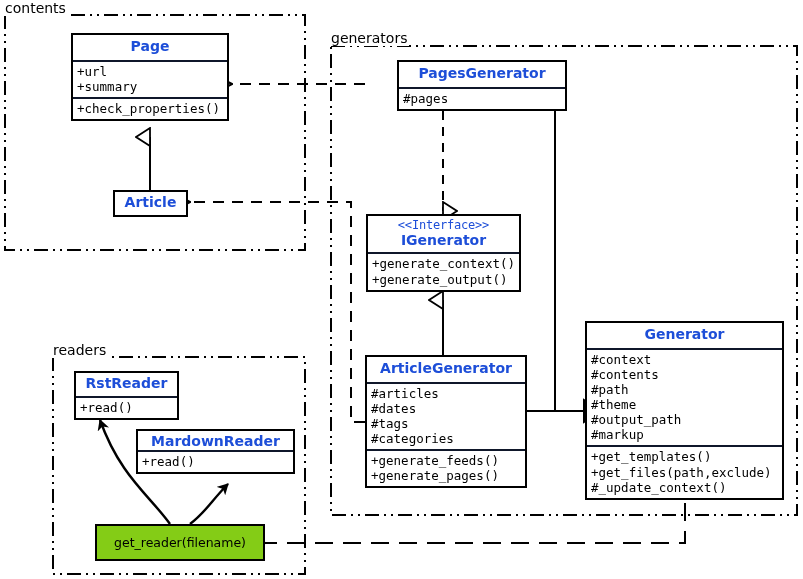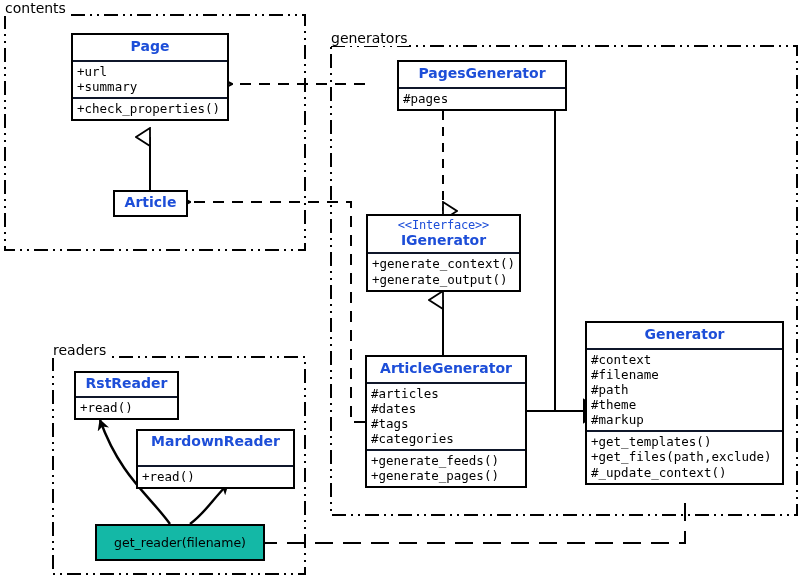--- a/index.html
+++ b/index.html
@@ -65,21 +65,21 @@
   }
   .uml-compartment .row {
     display: block;
     white-space: nowrap;
   }
   
   .plain-box {
     position: absolute;
     box-sizing: border-box;
     border: 2px solid #000000;
-    background: #14b8a6;
+    background: #84cc16;
     display: flex;
     align-items: center;
     justify-content: center;
     font-family: "DejaVu Sans", sans-serif;
     font-size: 12.5px;
     color: #000000;
     z-index: 5;
     white-space: nowrap;
   }
   
@@ -189,41 +189,42 @@
     <div class="uml-compartment">
       <span class="row">+generate_feeds()</span>
       <span class="row">+generate_pages()</span>
     </div>
   </div>
 
   <div class="uml-class" style="left:585px; top:321px; width:199px;">
     <div class="uml-title">Generator</div>
     <div class="uml-compartment">
       <span class="row">#context</span>
-      <span class="row">#filename</span>
+      <span class="row">#contents</span>
       <span class="row">#path</span>
       <span class="row">#theme</span>
+      <span class="row">#output_path</span>
       <span class="row">#markup</span>
     </div>
     <div class="uml-compartment">
       <span class="row">+get_templates()</span>
       <span class="row">+get_files(path,exclude)</span>
       <span class="row">#_update_context()</span>
     </div>
   </div>
 
   <div class="uml-class" style="left:74px; top:371px; width:105px;">
     <div class="uml-title" style="padding:3px 6px 4px 6px;">RstReader</div>
     <div class="uml-compartment">
       <span class="row">+read()</span>
     </div>
   </div>
 
   <div class="uml-class" style="left:136px; top:429px; width:159px;">
-    <div class="uml-title" style="padding:3px 6px 15px 6px;">MardownReader</div>
+    <div class="uml-title" style="padding:3px 6px 0 6px;">MardownReader</div>
     <div class="uml-compartment">
       <span class="row">+read()</span>
     </div>
   </div>
 
   <div class="plain-box" style="left:95px; top:524px; width:170px; height:37px;">
     <span>get_reader(filename)</span>
   </div>
 
 </div>

